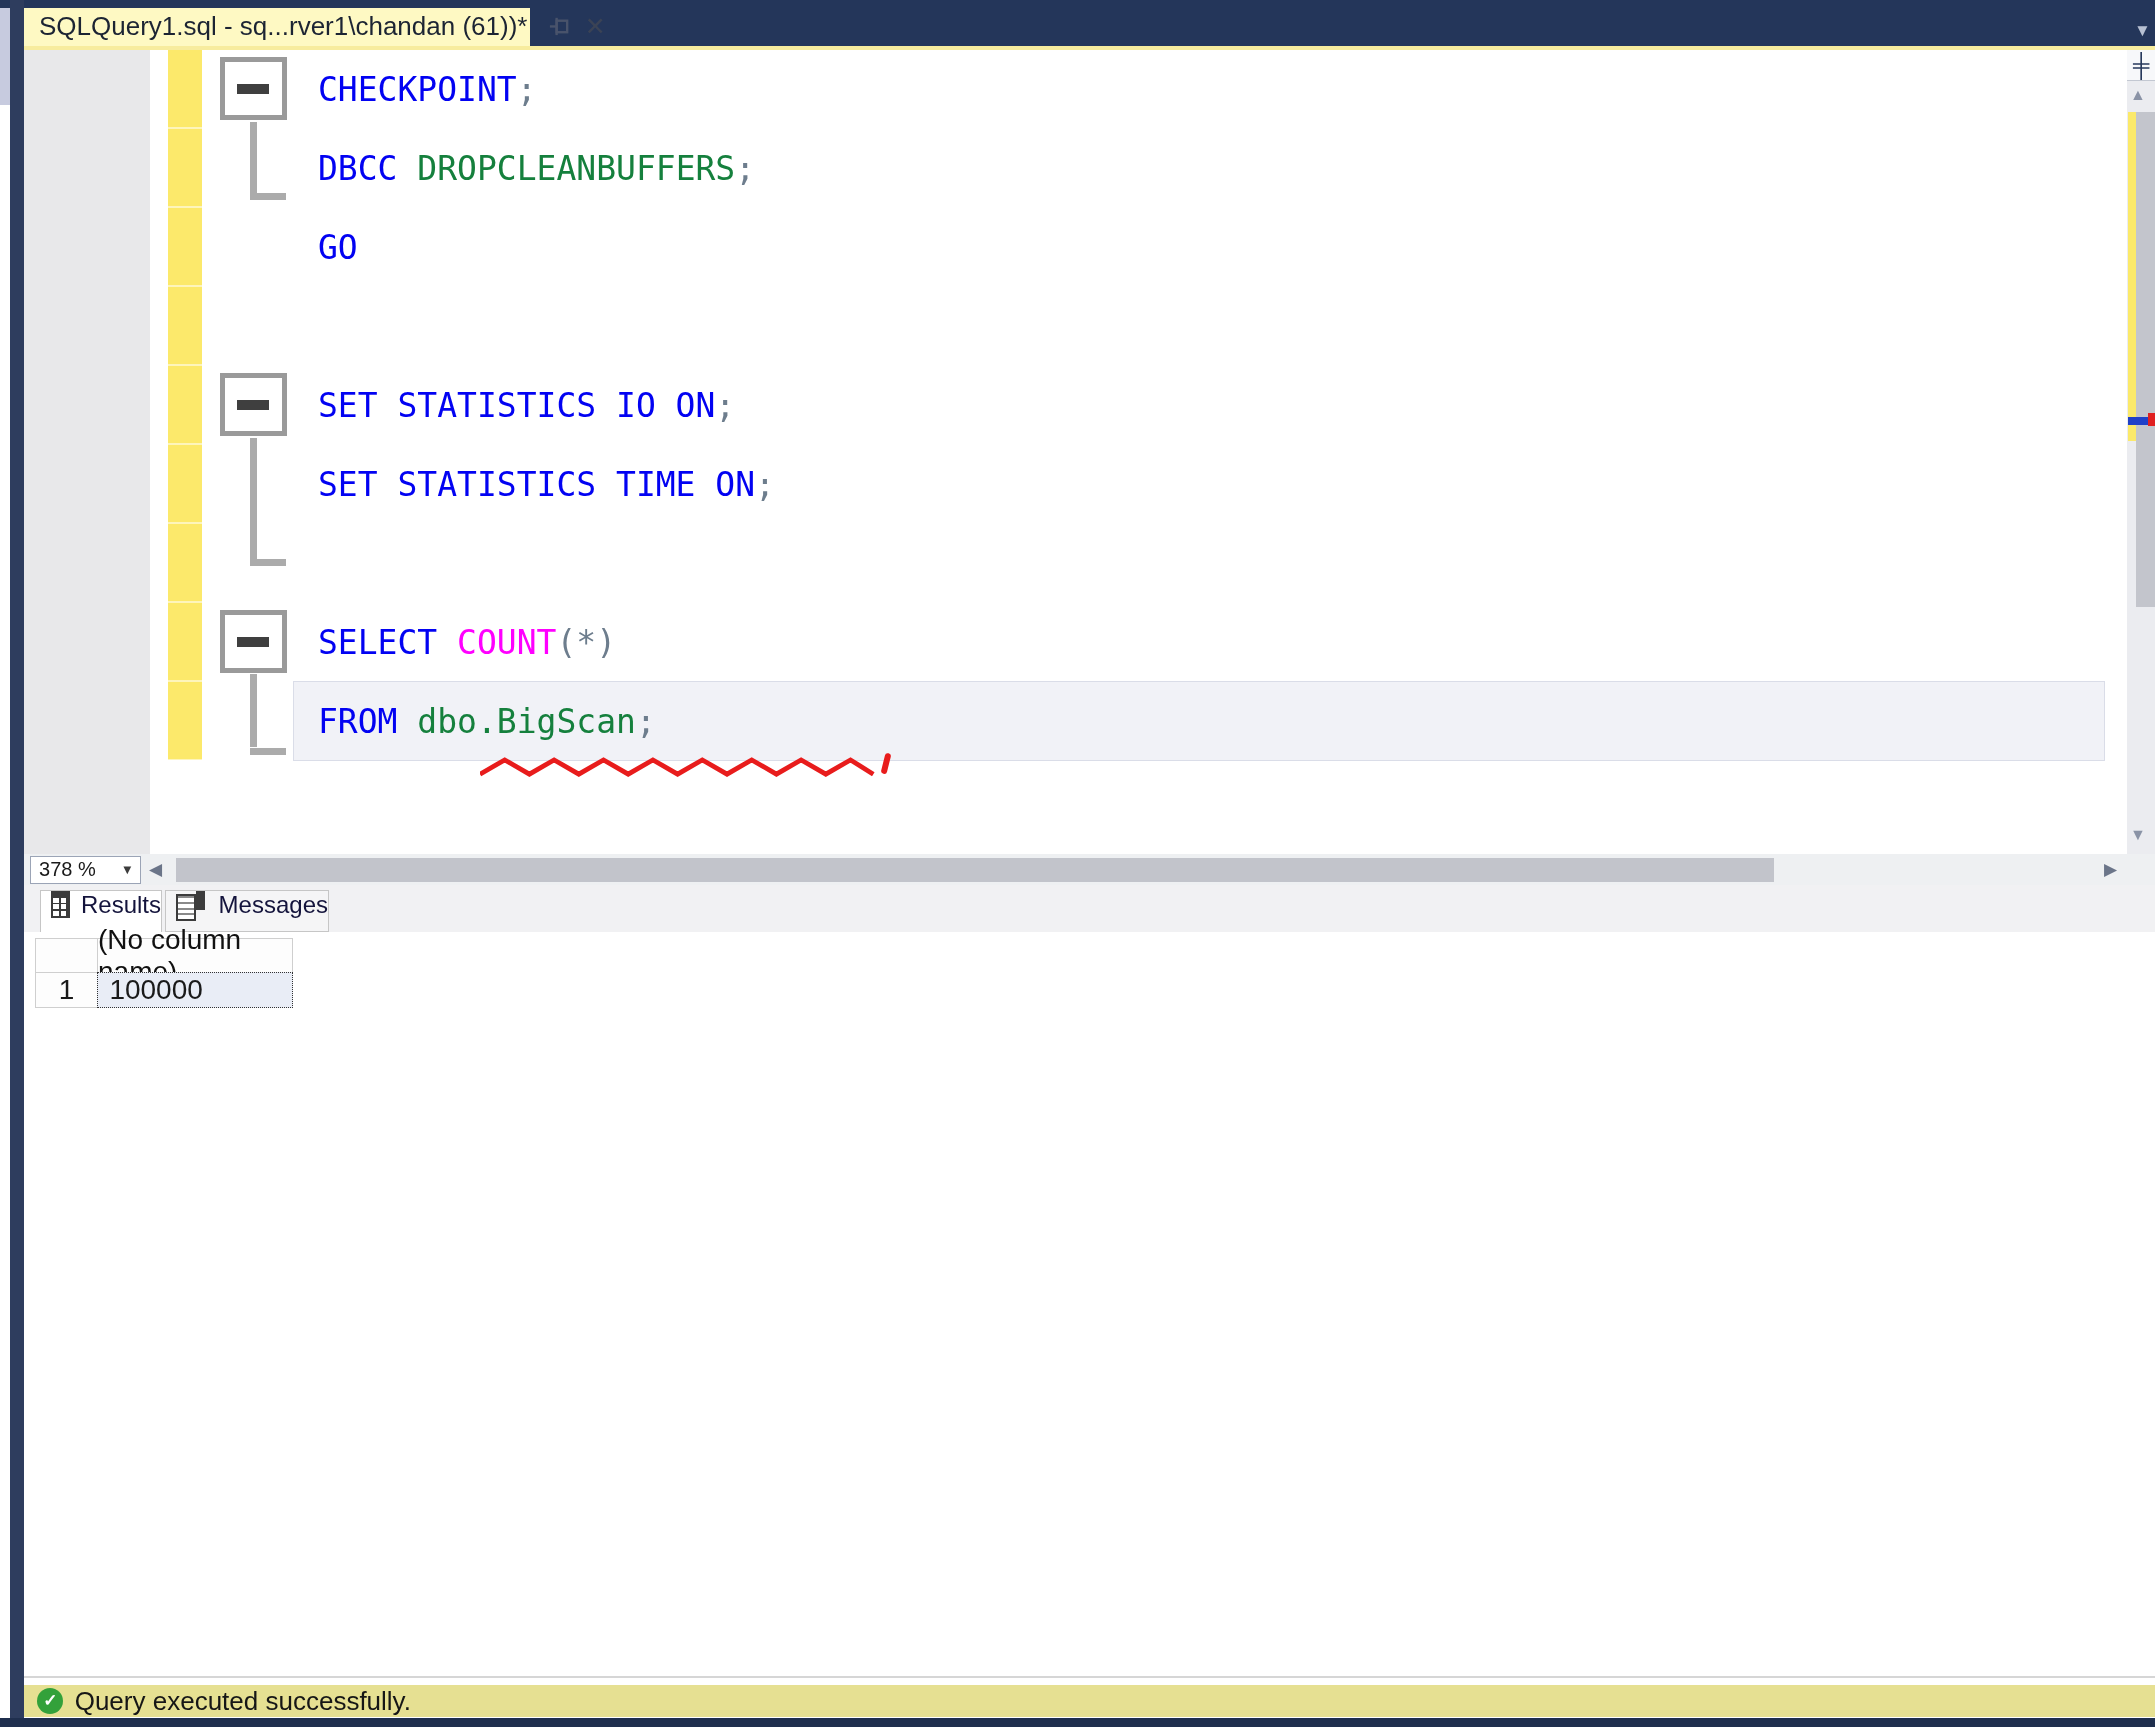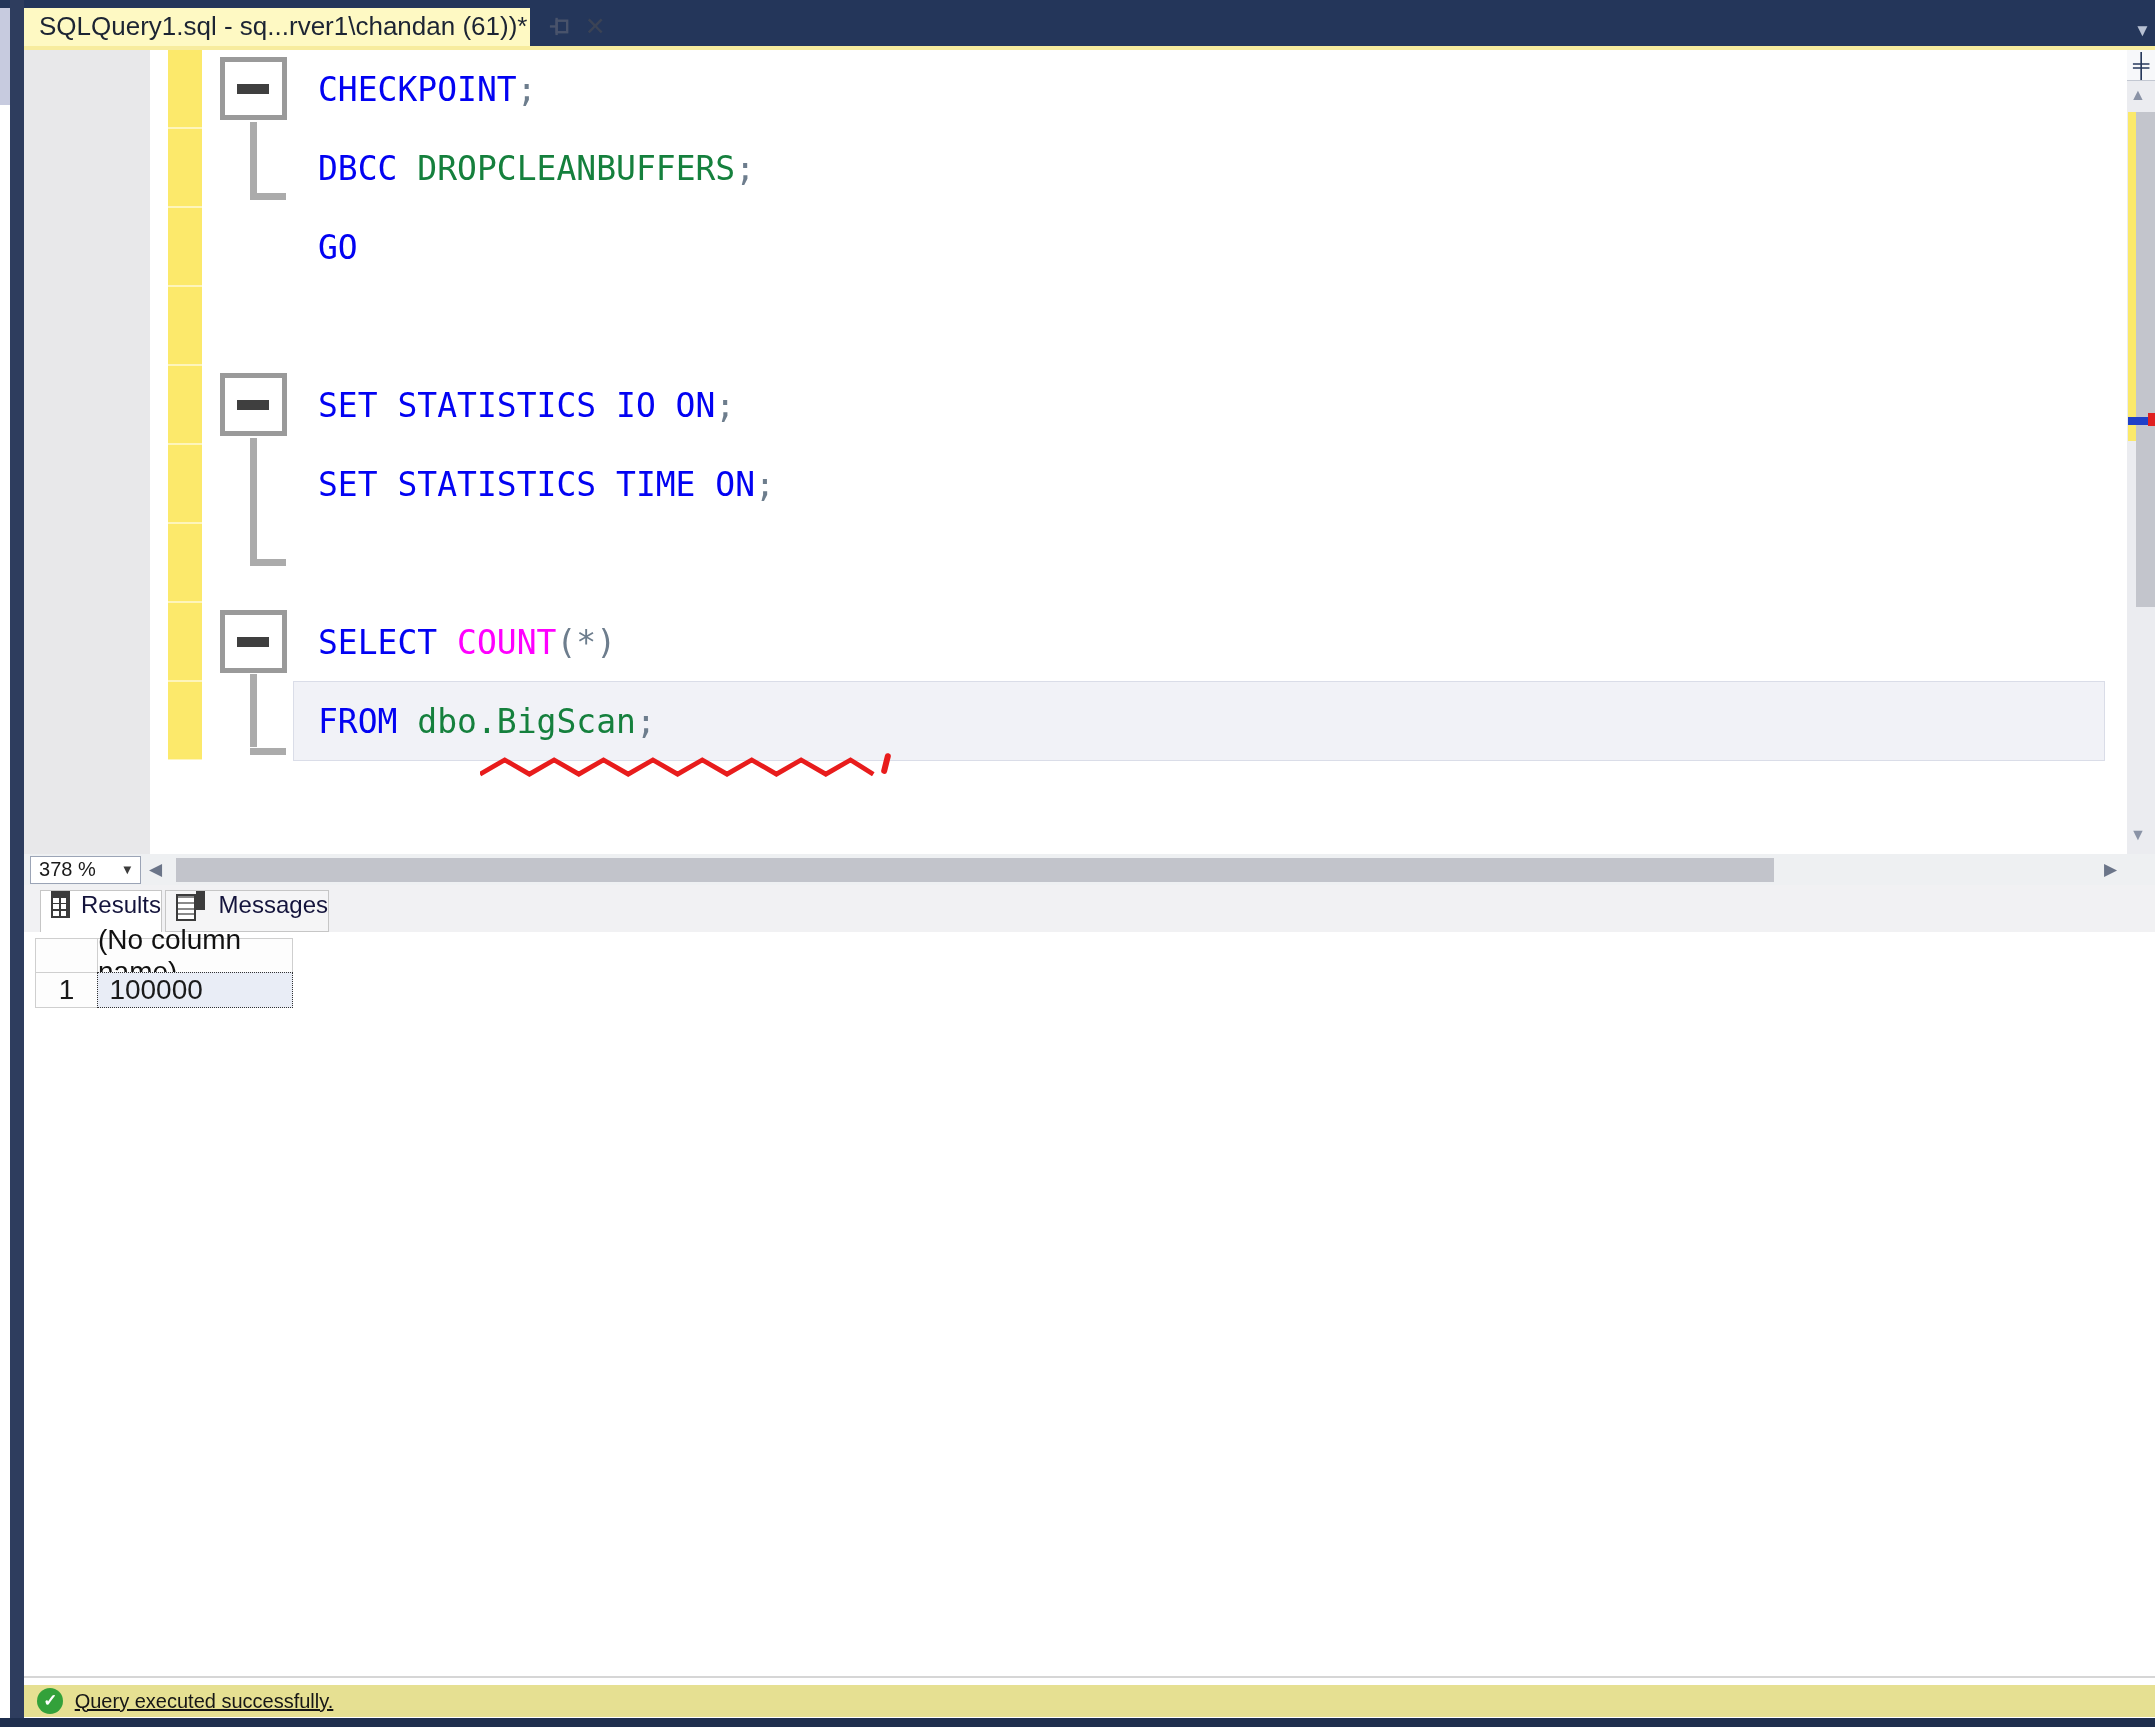--- a/index.html
+++ b/index.html
@@ -81,21 +81,21 @@
   #g-header{left:97px;top:938px;width:196px;height:35px;background:#fdfdfd;justify-content:center;color:#111;}
   #g-rownum{left:35px;top:972px;width:63px;height:36px;background:#fdfdfd;justify-content:center;}
   #g-value{left:97px;top:972px;width:196px;height:36px;background:#e9edf6;border:1.9px dotted #333;padding-left:11.4px;}
 
   #pane-divider{left:24px;top:1676px;width:2131px;height:1.9px;background:#d6d6d6;}
 
   
   #status-bar{left:24px;top:1685px;width:2131px;height:32px;background:#e6e092;display:flex;align-items:center;}
   #status-ok{width:26px;height:26px;border-radius:50%;background:#33a13a;margin-left:13.3px;
      color:#fff;font-size:17px;font-weight:bold;text-align:center;line-height:26px;flex:none;}
-  #status-msg{font-size:20px;color:#161616;margin-left:11.4px;flex:1;white-space:nowrap;text-decoration:underline;}
+  #status-msg{font-size:26px;color:#161616;margin-left:11.4px;flex:1;white-space:nowrap;}
   #status-right{display:flex;align-items:center;height:100%;margin-right:7.6px;}
   #status-right .seg{font-size:22px;color:#161616;padding:0 12.4px;white-space:nowrap;}
   #status-right .sep{width:1.9px;height:23px;background:#b9b478;}
   #bottom-bar{left:0;top:1718px;width:2155px;height:9.5px;background:#1f2f4e;}
 </style>
 </head>
 <body>
 
 <div id="page">
 

